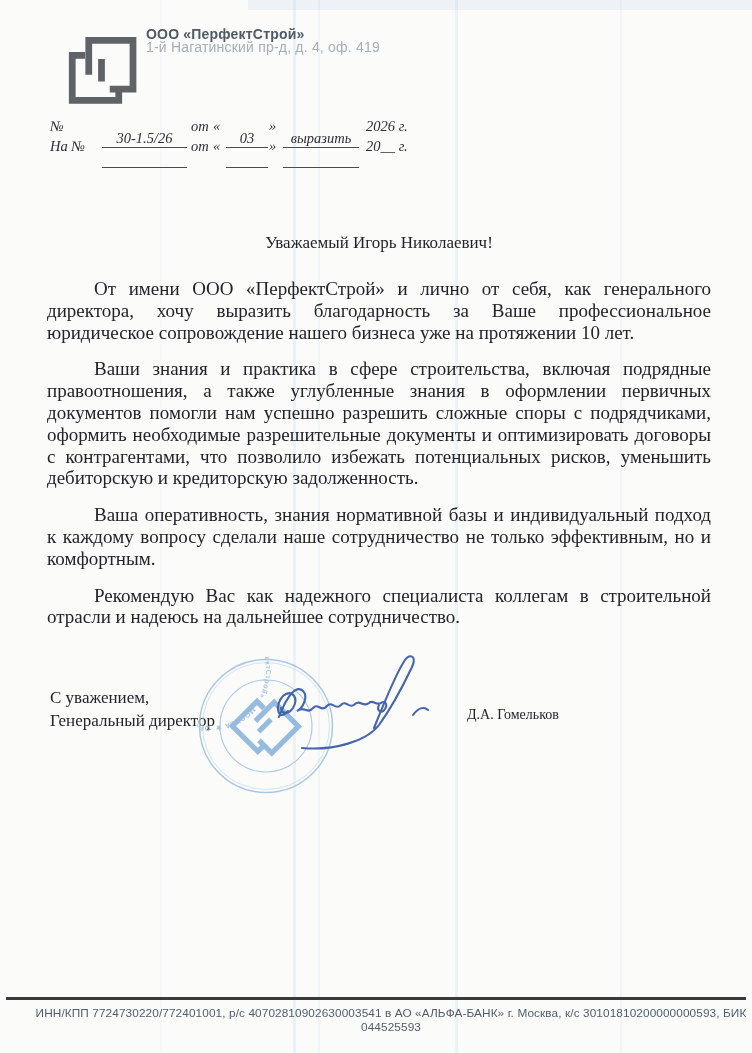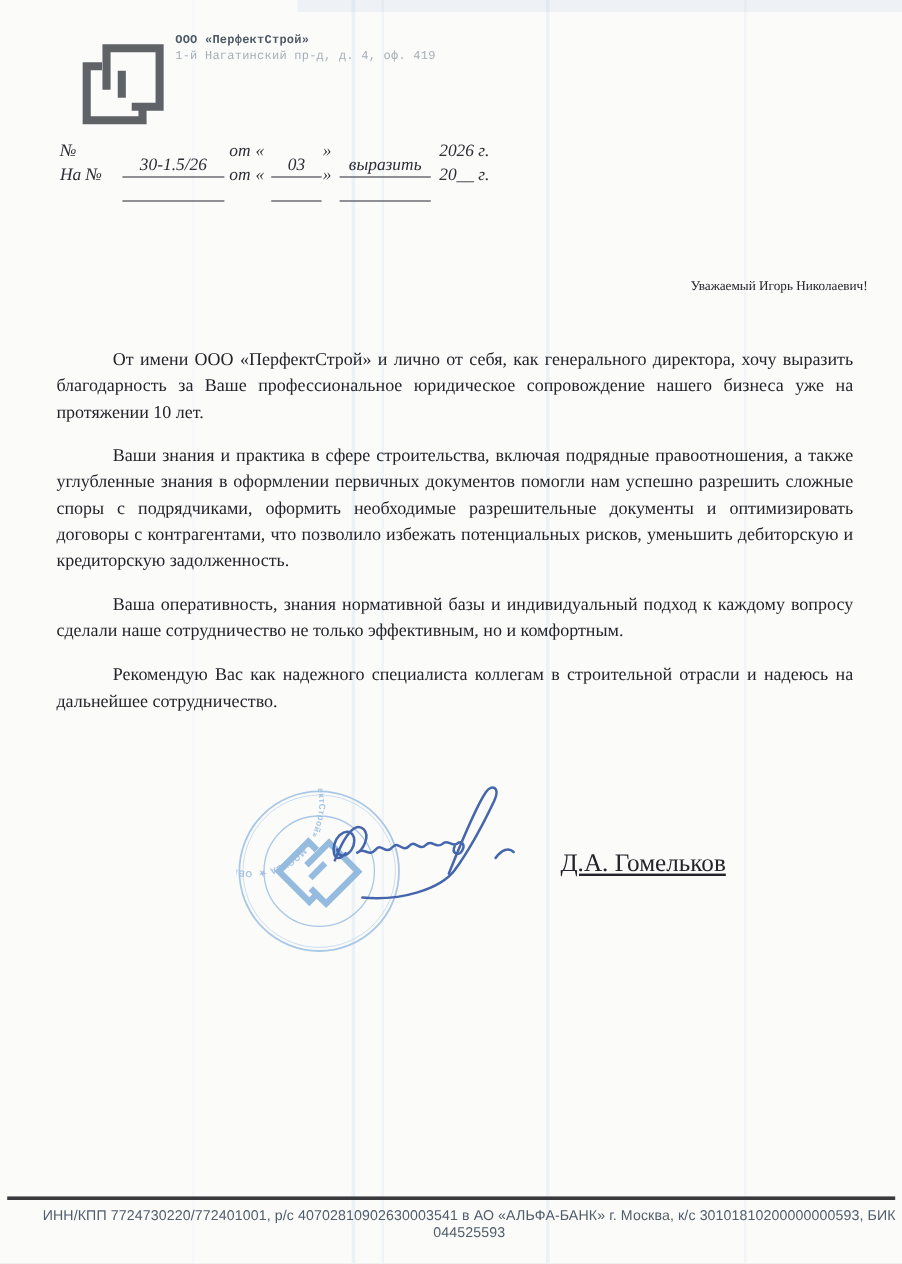--- a/index.html
+++ b/index.html
@@ -14,50 +14,50 @@
   .s1{left:293px;width:3px;background:rgba(150,185,225,.14);}
   .s2{left:318px;width:2px;background:rgba(150,185,225,.10);}
   .s3{left:455px;width:3px;background:rgba(150,185,225,.12);}
   .s4{left:620px;width:2px;background:rgba(150,185,225,.09);}
   .s5{left:160px;width:2px;background:rgba(150,185,225,.06);}
 
   
   .logo{position:absolute;left:64px;top:32px;width:78px;height:75px;}
   .header-text{
     position:absolute;left:146px;top:28px;width:330px;
-    font-family:Liberation Mono, monospace;font-size:10px;line-height:13.3px;letter-spacing:.2px;
+    font-family:Liberation Sans, sans-serif;font-size:14px;line-height:13.3px;letter-spacing:.2px;
   }
   .hdr-strong{color:#4e5a66;font-weight:bold;}
   .hdr-muted{color:#a6aeb6;}
 
   
   .ref-row{position:absolute;left:0;width:752px;height:20px;
     font-style:italic;font-size:14.5px;color:#2d2d35;}
   .r1{top:118px;} .r2{top:138px;padding-left:36px;}
   .ref-row span{position:absolute;display:inline-block;white-space:nowrap;}
   .lab{left:50px;}
   .u{border-bottom:1.2px solid #4a4a52;text-align:center;height:17px;margin-top:12px;}
   .u1{left:102px;width:85px;}
   .ot{left:191px;text-align:right;}
   .qo{left:213px;}
   .u2{left:226px;width:42px;}
   .qc{left:269px;}
   .u3{left:283px;width:76px;}
   .yr{left:366px;font-style:italic;}
 
   
-  .salutation{position:absolute;left:59px;top:233px;width:664px;text-align:right;
-    font-size:11px;}
-  .body-text{position:absolute;left:47px;top:290px;width:664px;
-    font-size:15px;line-height:21.8px;text-align:justify;}
+  .salutation{position:absolute;left:47px;top:233px;width:664px;text-align:center;
+    font-size:17px;}
+  .body-text{position:absolute;left:47px;top:278px;width:664px;
+    font-size:19px;line-height:21.8px;text-align:justify;}
   .body-text p{margin:0 0 15px 0;text-indent:47px;}
 
   
   .closing{position:absolute;left:50px;top:687px;font-size:17px;line-height:22.5px;}
-  .sig-name{position:absolute;left:467px;top:707px;font-size:21px;text-decoration:underline;}
+  .sig-name{position:absolute;left:467px;top:707px;font-size:14px;}
 
   .stamp{position:absolute;left:197px;top:657px;width:138px;height:138px;opacity:.92;}
   .signature{position:absolute;left:266px;top:645px;width:175px;height:115px;}
 
   
   .footer-rule{position:absolute;left:6px;top:997px;width:740px;height:2.5px;background:#3a3a3e;}
   .footer-text{position:absolute;left:0;top:1006px;width:752px;text-align:center;
     font-family:"Liberation Sans",sans-serif;font-size:11.8px;color:#4f5d6a;letter-spacing:.1px;padding-left:15px;}
 </style>
 </head>
@@ -109,20 +109,24 @@
 
   <div class="salutation">Уважаемый Игорь Николаевич!</div>
 
   <div class="body-text">
     <p>От имени ООО «ПерфектСтрой» и лично от себя, как генерального директора, хочу выразить благодарность за Ваше профессиональное юридическое сопровождение нашего бизнеса уже на протяжении 10 лет.</p>
     <p>Ваши знания и практика в сфере строительства, включая подрядные правоотношения, а также углубленные знания в оформлении первичных документов помогли нам успешно разрешить сложные споры с подрядчиками, оформить необходимые разрешительные документы и оптимизировать договоры с контрагентами, что позволило избежать потенциальных рисков, уменьшить дебиторскую и кредиторскую задолженность.</p>
     <p>Ваша оперативность, знания нормативной базы и индивидуальный подход к каждому вопросу сделали наше сотрудничество не только эффективным, но и комфортным.</p>
     <p>Рекомендую Вас как надежного специалиста коллегам в строительной отрасли и надеюсь на дальнейшее сотрудничество.</p>
   </div>
 
+  <div class="closing">
+    <div>С уважением,</div>
+    <div>Генеральный директор</div>
+  </div>
   <div class="sig-name">Д.А. Гомельков</div>
 
   <svg class="stamp" viewBox="0 0 138 138" aria-hidden="true">
     <g fill="none" stroke="#a3c4e4">
       <circle cx="69" cy="69" r="66.5" stroke-width="1.5"></circle>
       <circle cx="69" cy="69" r="63.5" stroke-width="0.7" opacity="0.7"></circle>
       <circle cx="69" cy="69" r="46" stroke-width="1.1"></circle>
     </g>
     <defs>
       <path id="ringPath" d="M13 69 a56 56 0 1 1 0.01 0"></path>

